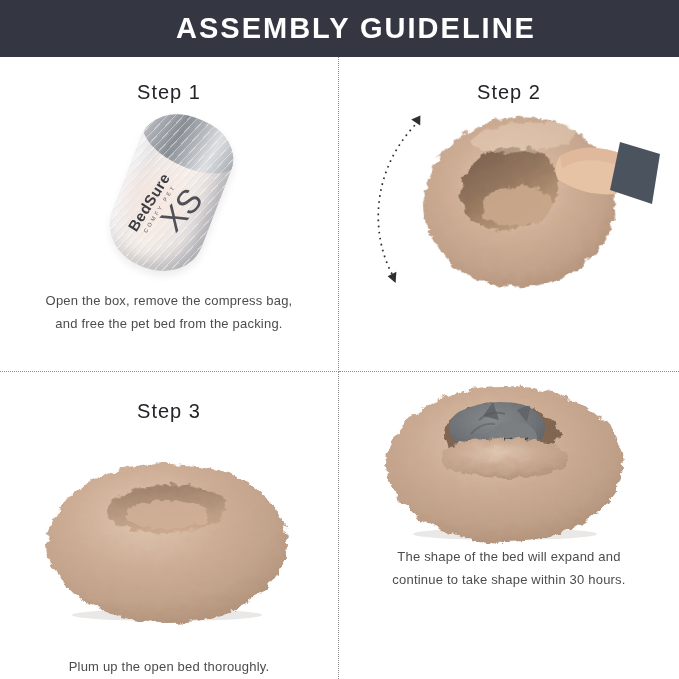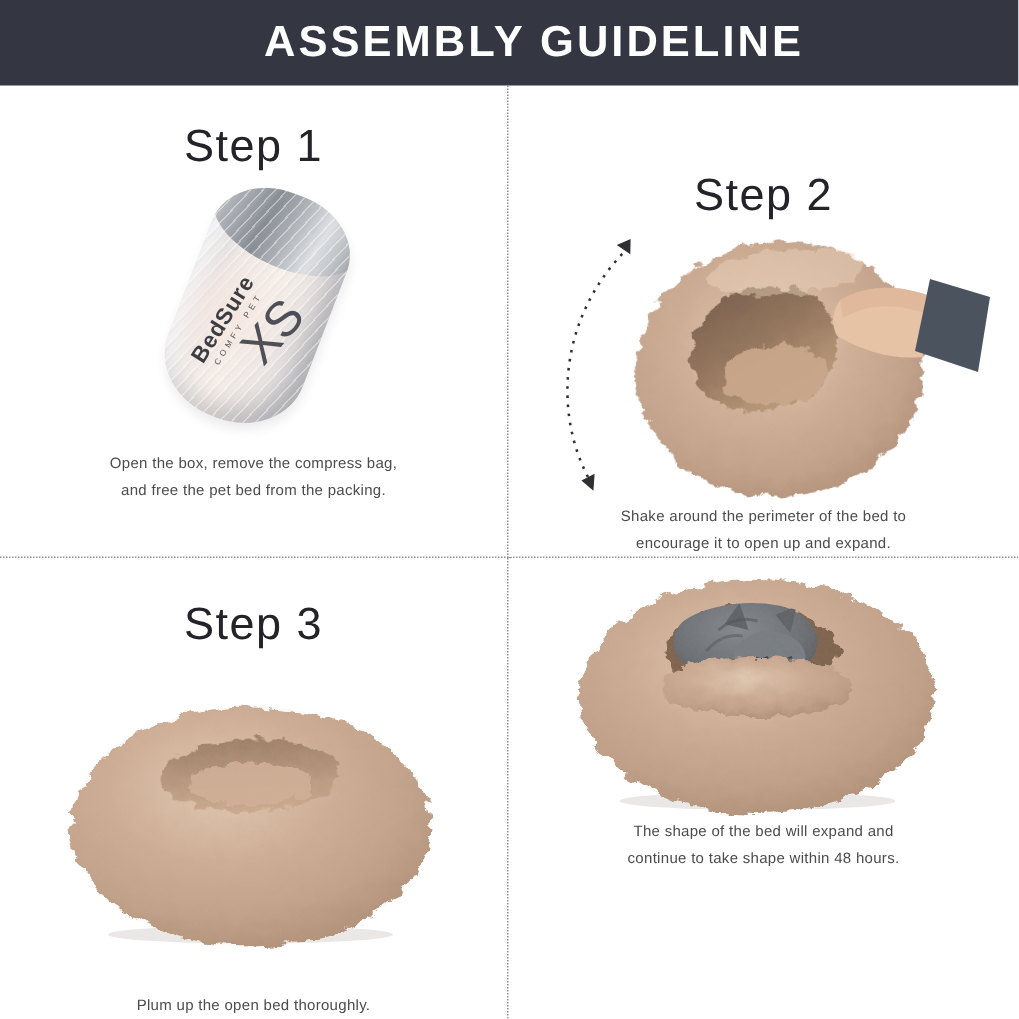--- a/index.html
+++ b/index.html
@@ -23,32 +23,32 @@
   }
 
   
   .grid {
     display: grid;
     grid-template-columns: 339px 340px;
     grid-template-rows: 315px 307px;
   }
   .cell { position: relative; display: flex; flex-direction: column; align-items: center; overflow: hidden; }
   .cell-tl { border-right: 1.5px dotted #8f8f8f; border-bottom: 1.5px dotted #8f8f8f; }
-  .cell-tr { border-bottom: 1.5px dotted #8f8f8f; justify-content: flex-end; }
+  .cell-tr { border-bottom: 1.5px dotted #8f8f8f; }
   .cell-bl { border-right: 1.5px dotted #8f8f8f; justify-content: space-between; }
 
   .step-title {
     margin-top: 24px;
-    font-size: 30px; font-weight: 500; color: #232329; letter-spacing: 1px;
+    font-size: 20px; font-weight: 500; color: #232329; letter-spacing: 1px;
   }
   .row2 .step-title { margin-top: 28px; }
 
   .caption {
     white-space: pre-line; text-align: center;
-    font-size: 10px; line-height: 1.75; color: #4c4c4c;
+    font-size: 13px; line-height: 1.75; color: #4c4c4c;
     letter-spacing: .2px; max-width: 320px; margin-top: 2px;
   }
 
   .illus { position: relative; flex: 0 0 auto; }
   .illus-1 { width: 240px; height: 184px; }
   .illus-2 { width: 310px; height: 186px; }
   .illus-3 { width: 300px; height: 172px; }
   .illus-4 { width: 300px; height: 172px; }
 
   
@@ -153,22 +153,20 @@
             <ellipse cx="10" cy="-64" rx="52" ry="15" fill="#ecd6c0" opacity="0.45" filter="url(#fur2)"></ellipse>
           </g>
 
           <g>
             <path d="M 206 52 C 226 41 246 42 268 50 L 261 90 C 240 92 222 86 204 76 Q 198 64 206 52 Z" fill="#e7c3a6"></path>
             <path d="M 206 52 C 226 41 246 42 268 50 L 266 62 C 244 54 226 54 208 64 Z" fill="#dcb296" opacity="0.6"></path>
             <polygon points="266,38 306,50 298,100 256,86" fill="#4b545e"></polygon>
           </g>
         </svg>
       </div>
-      <div class="caption">Shake around the perimeter of the bed to
-encourage it to open up and expand.</div>
     </div>
 
     <div class="cell cell-bl row2">
       <div class="step-title">Step 3</div>
       <div class="illus illus-3">
         <svg class="svg-block" width="300" height="172" viewBox="0 0 300 172">
           <defs>
             <radialGradient id="bed3g" cx="42%" cy="34%" r="78%">
               <stop offset="0%" stop-color="#e2cab4"></stop>
               <stop offset="40%" stop-color="#cfae96"></stop>
@@ -251,17 +249,17 @@
             <path d="M 160 66 q 4 3 9 0" stroke="#3e4246" stroke-width="1.6" fill="none"></path>
             <ellipse cx="153" cy="74" rx="7" ry="4" fill="#8b9095" opacity="0.8"></ellipse>
           </g>
           <g>
             <ellipse cx="146" cy="86" rx="64" ry="20" fill="url(#bed4g)" filter="url(#fur4)"></ellipse>
             <rect x="24" y="8" width="248" height="162" clip-path="url(#bedclip4)" filter="url(#grain4)" opacity="0.2"></rect>
           </g>
         </svg>
       </div>
       <div class="caption">The shape of the bed will expand and
-continue to take shape within 48 hours.</div>
+continue to take shape within 30 hours.</div>
     </div>
 
   </div>
 </div>
 
 </body></html>

